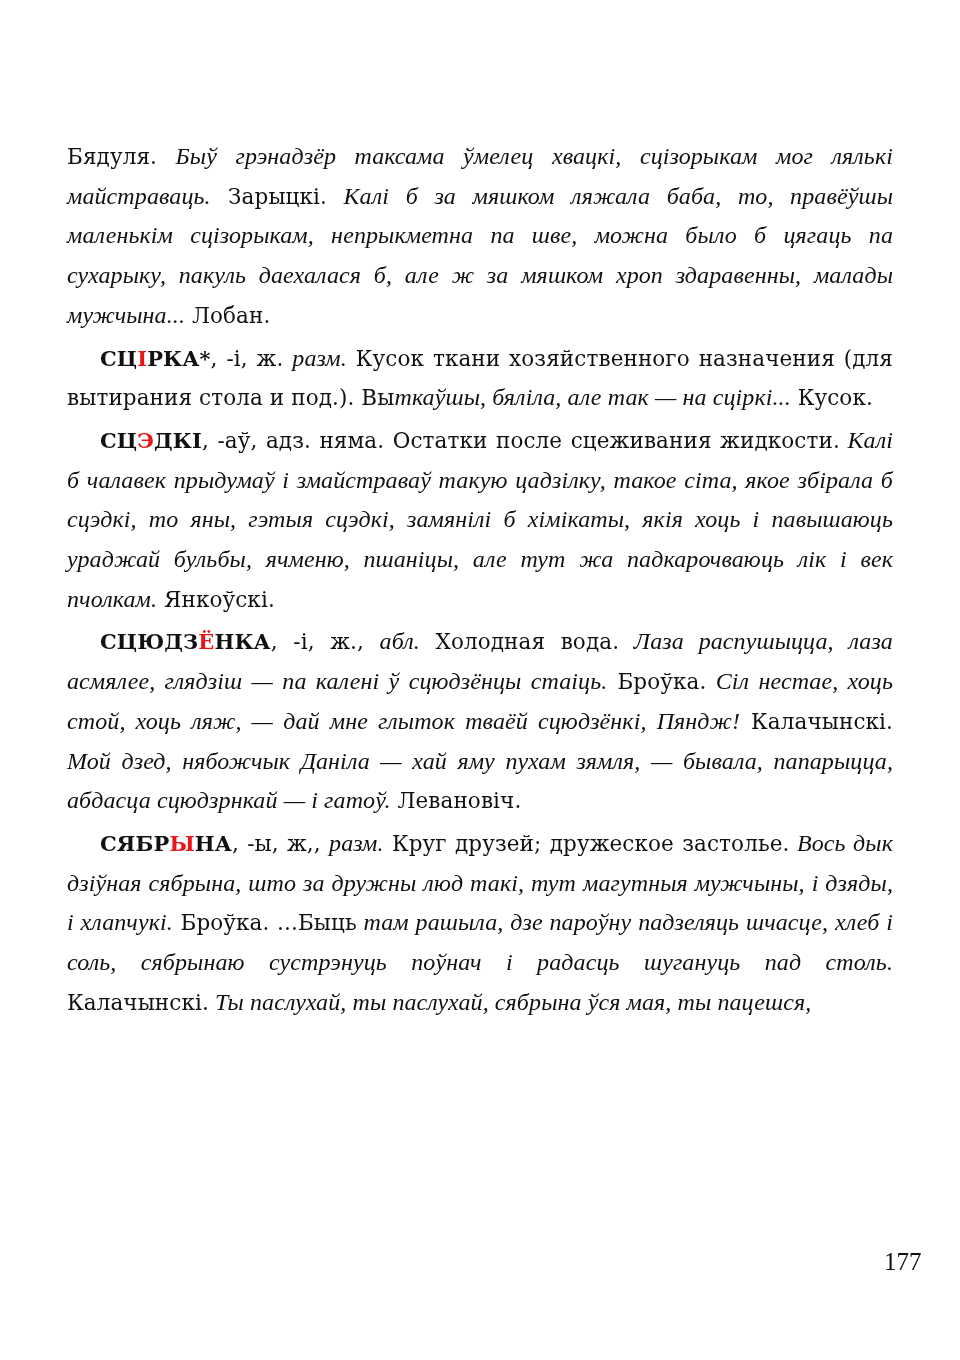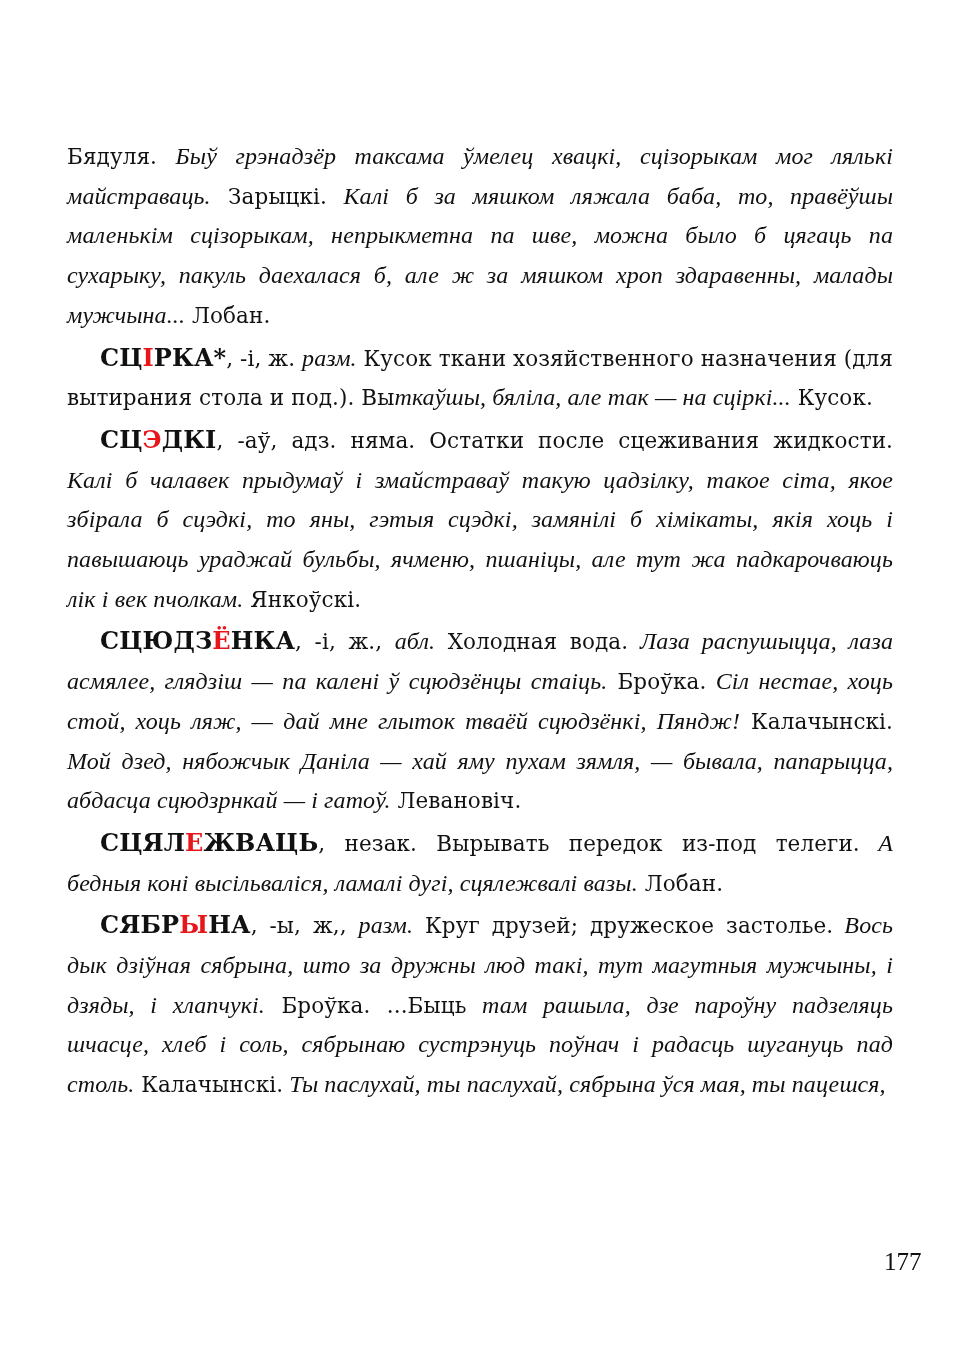--- a/index.html
+++ b/index.html
@@ -36,21 +36,21 @@
       font-style: italic;
       font-size: 24px;
     }
     .rm {
       font-family: "DejaVu Serif", "Liberation Serif", serif;
       font-style: normal;
     }
     .hw {
       font-family: "DejaVu Serif", "Liberation Serif", serif;
       font-weight: bold;
-      font-size: 24px;
+      font-size: 21px;
     }
     .stress {
       color: #e8161b;
     }
     .page-number {
       position: absolute;
       left: 852px;
       top: 1248px;
       font-family: "Liberation Serif", "DejaVu Serif", serif;
       font-size: 25px;
@@ -64,19 +64,18 @@
 <div class="page">
 
   <p class="para"><span class="rm">Бядуля.</span><span class="it"> Быў грэнадзёр таксама ўмелец хвацкі, сцізорыкам мог лялькі майстраваць.</span><span class="rm"> Зарыцкі.</span><span class="it"> Калі б за мяшком ляжала баба, то, правёўшы маленькім сцізорыкам, непрыкметна па шве, можна было б цягаць па сухарыку, пакуль даехалася б, але ж за мяшком хроп здаравенны, малады мужчына...</span><span class="rm"> Лобан.</span></p>
 
   <p class="para indent"><span class="hw"><span>СЦ</span><span class="stress">І</span><span>РКА*</span></span><span class="rm">, -і, ж. </span><span class="it">разм.</span><span class="rm"> Кусок ткани хозяйственного назначения (для вытирания стола и под.). Вы</span><span class="it">ткаўшы, бяліла, але так — на сціркі...</span><span class="rm"> Кусок.</span></p>
 
   <p class="para indent"><span class="hw"><span>СЦ</span><span class="stress">Э</span><span>ДКІ</span></span><span class="rm">, -аў, адз. няма.</span><span class="rm"> Остатки после сцеживания жидкости.</span><span class="it"> Калі б чалавек прыдумаў і змайстраваў такую цадзілку, такое сіта, якое збірала б сцэдкі, то яны, гэтыя сцэдкі, замянілі б хімікаты, якія хоць і павышаюць ураджай бульбы, ячменю, пшаніцы, але тут жа падкарочваюць лік і век пчолкам.</span><span class="rm"> Янкоўскі.</span></p>
 
   <p class="para indent"><span class="hw"><span>СЦЮДЗ</span><span class="stress">Ё</span><span>НКА</span></span><span class="rm">, -і, ж., </span><span class="it">абл.</span><span class="rm"> Холодная вода.</span><span class="it"> Лаза распушыцца, лаза асмялее, глядзіш — па калені ў сцюдзёнцы стаіць.</span><span class="rm"> Броўка.</span><span class="it"> Сіл нестае, хоць стой, хоць ляж, — дай мне глыток тваёй сцюдзёнкі, Пяндж!</span><span class="rm"> Калачынскі.</span><span class="it"> Мой дзед, нябожчык Даніла — хай яму пухам зямля, — бывала, папарыцца, абдасца сцюдзрнкай — і гатоў.</span><span class="rm"> Левановіч.</span></p>
 
-  <p class="para indent"><span class="hw"><span>СЦЯЛ</span><span class="stress">Е</span><span>ЖВАЦЬ</span></span><span class="rm">, незак.</span><span class="rm"> Вырывать передок из-под телеги.</span><span class="it"> А бедныя коні высільваліся, ламалі дугі, сцялежвалі вазы.</span><span class="rm"> Лобан.</span></p>
 
   <p class="para indent"><span class="hw"><span>СЯБР</span><span class="stress">Ы</span><span>НА</span></span><span class="rm">, -ы, ж,, </span><span class="it">разм.</span><span class="rm"> Круг друзей; дружеское застолье.</span><span class="it"> Вось дык дзіўная сябрына, што за дружны люд такі, тут магутныя мужчыны, і дзяды, і хлапчукі.</span><span class="rm"> Броўка. ...Быць</span><span class="it"> там рашыла, дзе пароўну падзеляць шчасце, хлеб і соль, сябрынаю сустрэнуць поўнач і радасць шугануць пад столь.</span><span class="rm"> Калачынскі.</span><span class="it"> Ты паслухай, ты паслухай, сябрына ўся мая, ты пацешся,</span></p>
 
 </div>
 
 <div class="page-number">177</div>
 
 </body></html>

